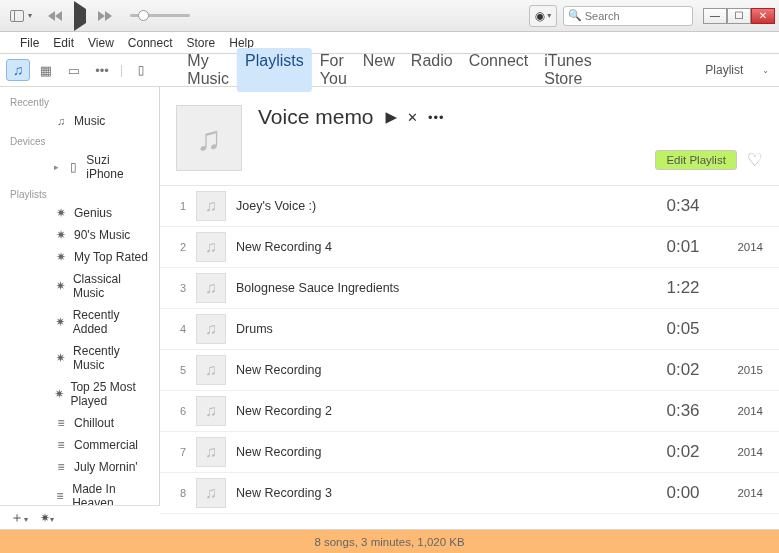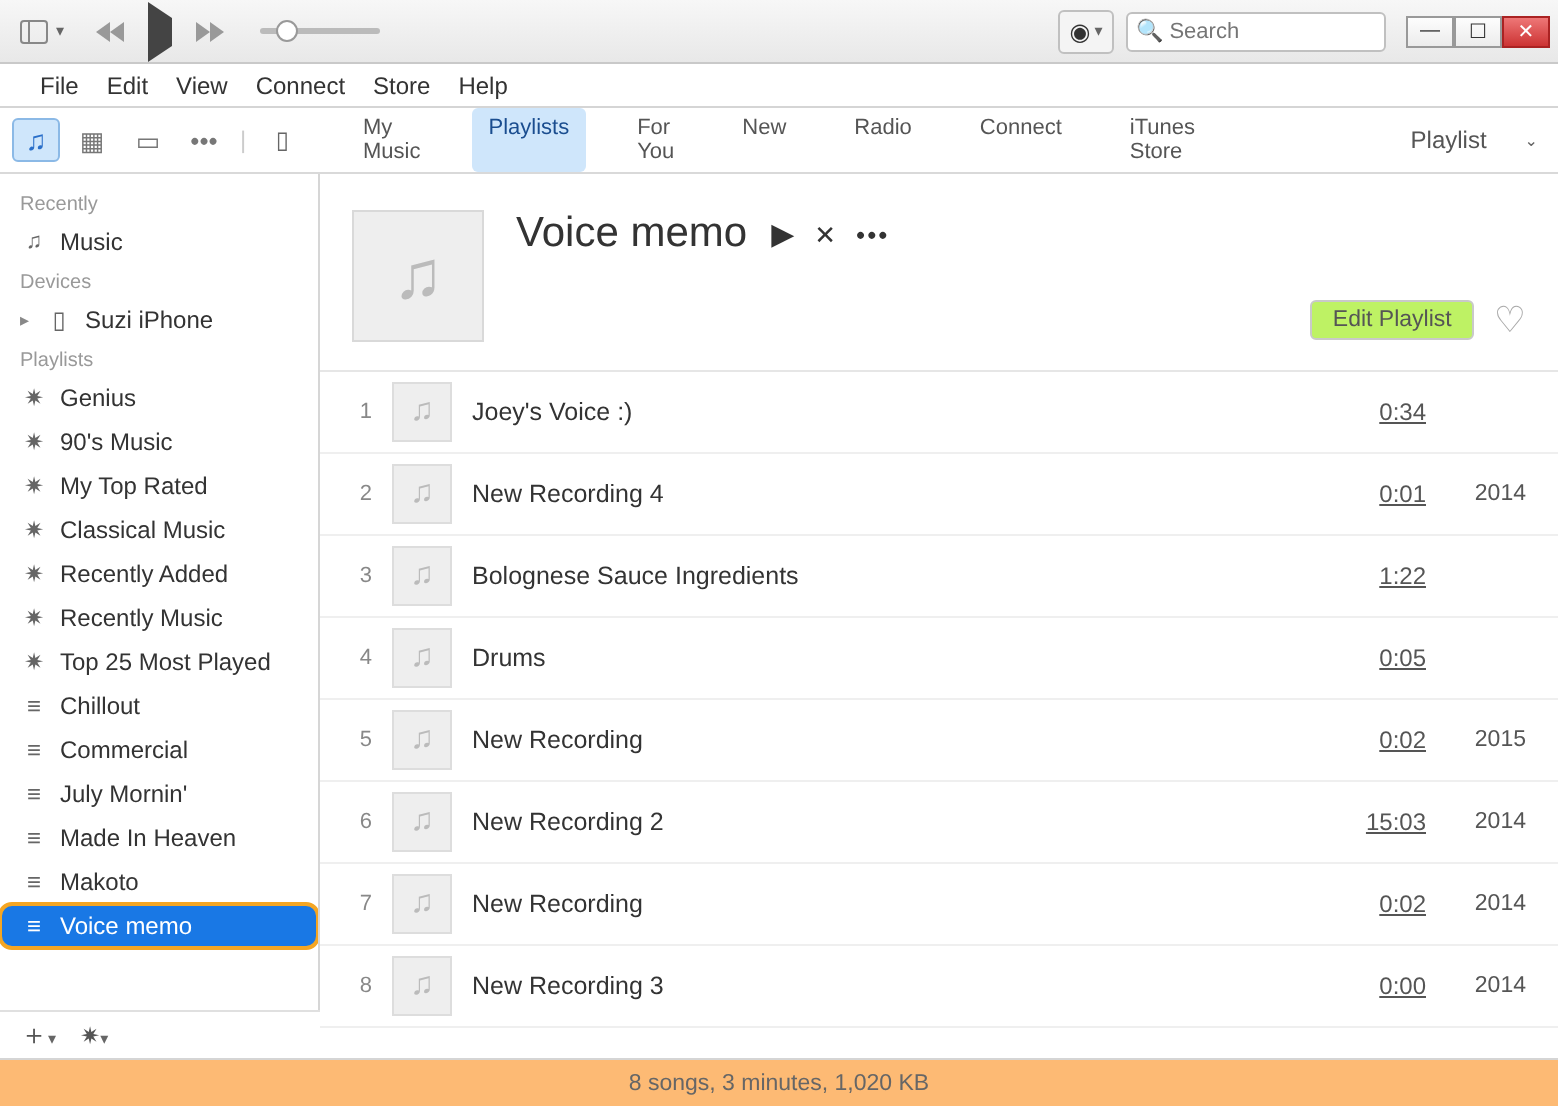--- a/index.html
+++ b/index.html
@@ -28,28 +28,28 @@
 .win-close{background:linear-gradient(#e77,#c33);color:#fff;border-color:#a22;}
 .menubar{height:22px;border-bottom:1px solid #d5d5d5;display:flex;align-items:center;padding:0 20px;gap:14px;font-size:12px;}
 .menubar span{color:#333;}
 .tabbar{height:33px;border-bottom:1px solid #d9d9d9;display:flex;align-items:center;}
 .tab-left{display:flex;align-items:center;gap:4px;padding-left:6px;}
 .tab-ico{width:24px;height:22px;border:1px solid transparent;border-radius:3px;display:flex;align-items:center;justify-content:center;}
 .tab-ico.active{background:#cfe6fb;border-color:#8bb9e6;}
 .music-note{font-size:14px;color:#2a6fc9;}
 .grid-ico,.tv-ico,.dots-ico{color:#777;font-size:13px;}
 .dev-ico{margin-left:14px;color:#666;}
-.nav-group{position:absolute;left:50%;transform:translateX(-50%);display:flex;gap:18px;font-size:11px;}
+.nav-group{position:absolute;left:50%;transform:translateX(-50%);display:flex;font-size:16px;}
 .nav-item{color:#555;padding:4px 8px;border-radius:3px;}
 .nav-item.sel{background:#cfe6fb;color:#1a4d8f;}
 .tab-right{margin-left:auto;padding-right:10px;font-size:12px;color:#555;display:flex;align-items:center;gap:19px;}
 .main{display:flex;height:442px;}
 .sidebar{width:160px;border-right:1px solid #d6d6d6;overflow-y:auto;padding-top:6px;background:#fff;}
 .sb-heading{font-size:10px;color:#999;padding:4px 10px 2px;}
-.sb-item{display:flex;align-items:center;gap:6px;padding:4px 10px;font-size:12px;color:#333;}
+.sb-item{display:flex;align-items:center;gap:6px;padding:4px 10px;font-size:12px;color:#333;margin-left:44px;}
 .sb-item.selected{background:#1978e5;color:#fff;border-radius:0;position:relative;}
 .sb-item.selected.highlighted{outline:2px solid #f5a623;outline-offset:-1px;border-radius:6px;}
 .sb-ico{width:14px;display:inline-flex;justify-content:center;color:#666;font-size:12px;}
 .sb-item.selected .sb-ico{color:#fff;}
 .gear-ico::before{content:"✷";}
 .list-ico::before{content:"≡";}
 .note-ico::before{content:"♫";font-size:11px;}
 .dev-arrow{font-size:9px;color:#888;margin-right:2px;}
 .content{flex:1;display:flex;flex-direction:column;overflow:hidden;}
 .pl-header{display:flex;padding:18px 16px 14px;border-bottom:1px solid #e6e6e6;gap:16px;align-items:flex-start;}
@@ -60,21 +60,21 @@
 .pl-actions{display:flex;gap:10px;align-items:center;}
 .pl-sub{font-size:11.5px;color:#999;margin-top:18px;}
 .pl-right{display:flex;align-items:center;gap:10px;align-self:flex-end;}
 .edit-btn{background:#bef264;border:1px solid #c9c9c9;border-radius:3px;padding:3px 10px;font-size:11.5px;color:#555;}
 .heart{font-size:18px;color:#aaa;}
 .tracklist{flex:1;overflow-y:auto;}
 .track{display:flex;align-items:center;height:41px;border-bottom:1px solid #efefef;padding:0 16px 0 6px;gap:10px;}
 .t-num{width:20px;text-align:right;color:#888;font-size:11px;}
 .t-art{width:30px;height:30px;background:#eee;border:1px solid #ddd;display:flex;align-items:center;justify-content:center;color:#bbb;font-size:16px;}
 .t-name{flex:1;font-size:12.5px;color:#333;}
-.t-dur{width:60px;text-align:right;font-size:12px;color:#555;text-decoration:underline;}
+.t-dur{width:60px;text-align:center;font-size:17px;color:#555;}
 .t-year{width:40px;text-align:right;font-size:11.5px;color:#555;}
 .sb-footer{position:absolute;bottom:24px;left:0;width:160px;height:24px;border-top:1px solid #e0e0e0;display:flex;align-items:center;gap:12px;padding:0 10px;background:#fff;}
 .statusbar{position:absolute;bottom:0;left:0;right:0;height:24px;border-top:1px solid #d5d5d5;background:#fdba74;display:flex;align-items:center;justify-content:center;font-size:11.5px;color:#666;}
 </style>
 </head>
 <body>
 
 <div class="titlebar">
   <div class="tb-left">
     <div class="tb-btn">
@@ -280,21 +280,21 @@
           <span class="t-num">5</span>
           <span class="t-art">♫</span>
           <span class="t-name">New Recording</span>
           <span class="t-dur">0:02</span>
           <span class="t-year">2015</span>
         </div>
         <div class="track">
           <span class="t-num">6</span>
           <span class="t-art">♫</span>
           <span class="t-name">New Recording 2</span>
-          <span class="t-dur">15:03</span>
+          <span class="t-dur">0:36</span>
           <span class="t-year">2014</span>
         </div>
         <div class="track">
           <span class="t-num">7</span>
           <span class="t-art">♫</span>
           <span class="t-name">New Recording</span>
           <span class="t-dur">0:02</span>
           <span class="t-year">2014</span>
         </div>
         <div class="track">

